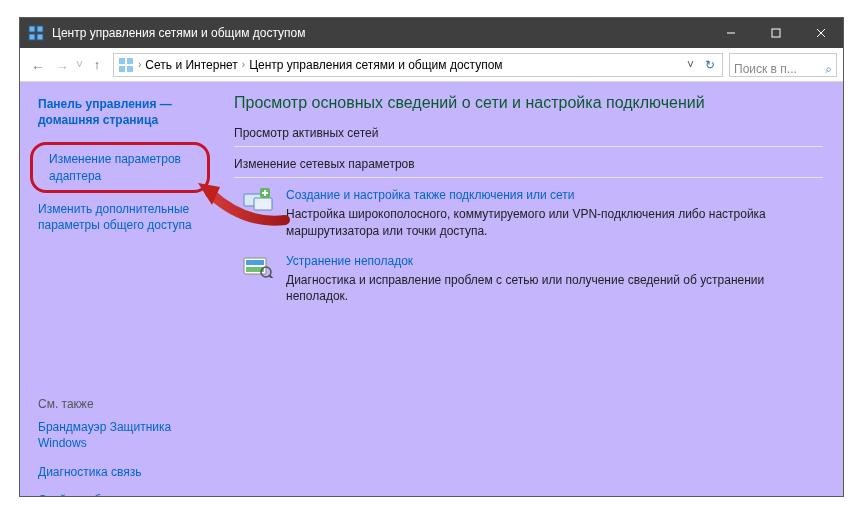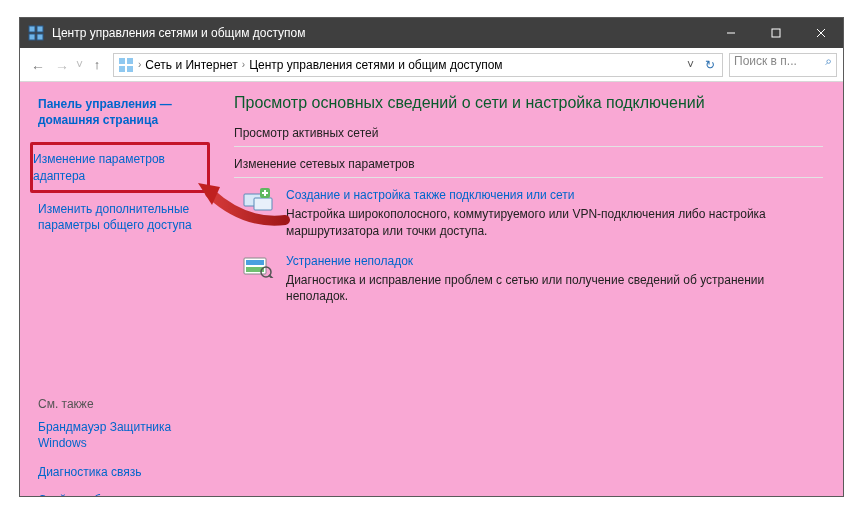--- a/index.html
+++ b/index.html
@@ -1,41 +1,41 @@
 <!DOCTYPE html>
 <html><head>
 <meta charset="utf-8">
 <style>
 * { box-sizing: border-box; margin: 0; padding: 0; font-family: "Segoe UI", Tahoma, sans-serif; }
 body { background: #fff; width: 863px; height: 515px; overflow: hidden; }
 
-.window { width: 825px; height: 480px; margin: 17px 19px; border: 1px solid #5a5a5a; background: #f9a8d4; display: flex; flex-direction: column; }
+.window { width: 825px; height: 480px; margin: 17px 19px; border: 1px solid #5a5a5a; background: #c4b5fd; display: flex; flex-direction: column; }
 
 .titlebar { height: 30px; background: #3f3f3f; color: #fff; display: flex; align-items: center; padding: 0 0 0 8px; }
 .titlebar .app-icon { width: 16px; height: 16px; margin-right: 8px; display: flex; align-items: center; justify-content: center; }
 .titlebar .title { font-size: 12px; flex: 1; }
 .win-controls { display: flex; height: 100%; }
 .win-btn { width: 45px; height: 100%; display: flex; align-items: center; justify-content: center; color: #fff; }
 
 .toolbar { height: 34px; border-bottom: 1px solid #d8d8d8; display: flex; align-items: center; padding: 0 6px; background: #fff; }
 .nav-arrow { width: 24px; height: 24px; display: flex; align-items: center; justify-content: center; color: #7a7a7a; font-size: 14px; }
 .nav-sep { color: #bbb; margin: 0 2px; font-size: 12px; }
 .up-arrow { width: 24px; height: 24px; display: flex; align-items: center; justify-content: center; color: #555; font-size: 13px; }
 .addr { flex: 1; height: 24px; border: 1px solid #ccc; margin: 0 6px 0 4px; display: flex; align-items: center; font-size: 12px; padding: 0 4px; gap: 4px; }
 .addr .bc-icon { width: 16px; height: 16px; display: inline-flex; align-items: center; justify-content: center; }
 .addr .crumb { color: #000; white-space: nowrap; }
 .addr .sep { color: #777; font-size: 10px; }
 .addr .refresh { margin-left: auto; color: #555; padding: 0 4px; }
-.searchbox { width: 108px; height: 24px; border: 1px solid #ccc; display: flex; align-items: flex-start; padding: 0 4px; font-size: 12px; color: #888; gap: 4px; }
+.searchbox { width: 108px; height: 24px; border: 1px solid #ccc; display: flex; align-items: flex-end; padding: 0 4px; font-size: 12px; color: #888; gap: 4px; }
 
 .body { flex: 1; display: flex; overflow: hidden; }
 .sidebar { width: 200px; border-right: none; padding: 14px 10px 10px 18px; font-size: 12px; }
 .sidebar .home-link { color: #0066cc; margin-bottom: 14px; line-height: 1.35; font-weight: bold; }
 .sidebar .link { color: #0066cc; margin-bottom: 12px; line-height: 1.35; cursor: pointer; }
-.sidebar .highlighted { border: 3px solid #c4142a; border-radius: 2px; padding: 6px 0; display: inline-block; margin-left: -8px; margin-bottom: 8px; }
+.sidebar .highlighted { border: 3px solid #c4142a; border-radius: 16px; padding: 6px 16px; display: inline-block; margin-left: -8px; margin-bottom: 8px; }
 .sidebar .spacer { height: 140px; }
 .sidebar .see-also { color: #555; margin: 12px 0 8px 0; }
 
 .content { flex: 1; padding: 12px 20px 10px 14px; font-size: 12px; color: #222; overflow: hidden; }
 .content h1 { color: #0a5b2c; font-weight: 400; font-size: 16px; margin-bottom: 14px; }
 .content .section-title { font-size: 12px; color: #222; margin: 8px 0 6px 0; }
 .content .divider { border-bottom: 1px solid #e3e3e3; margin: 2px 0 10px 0; }
 .content .msg { color: #222; margin: 0 0 14px 40px; }
 .task { display: flex; gap: 12px; margin: 10px 0 14px 8px; }
 .task .task-icon { width: 32px; height: 28px; flex-shrink: 0; display: flex; align-items: flex-start; justify-content: center; }

